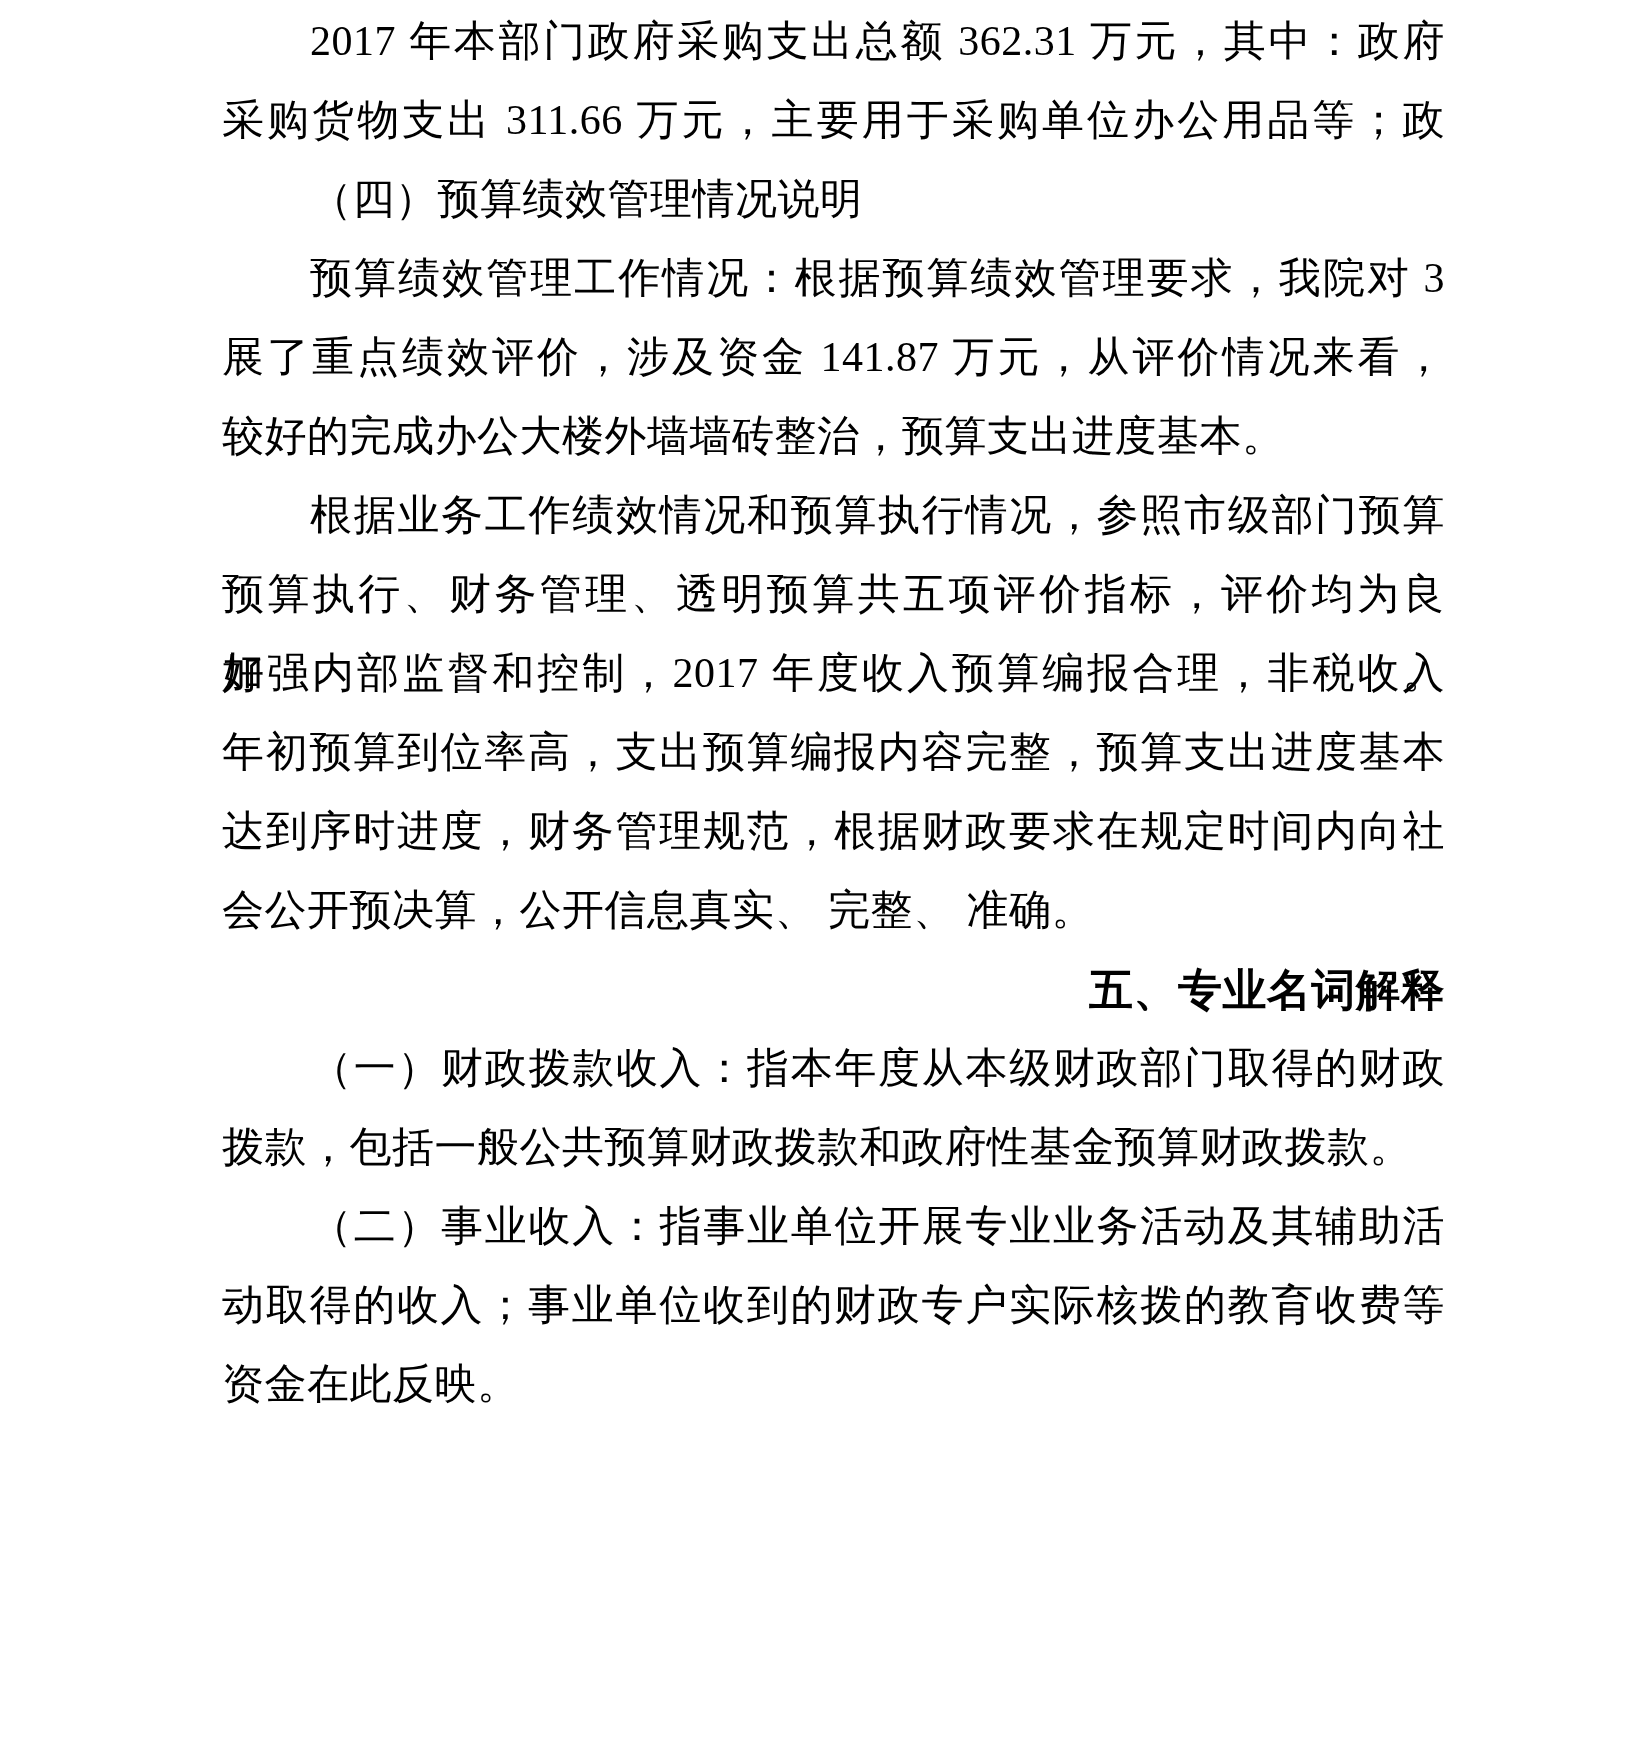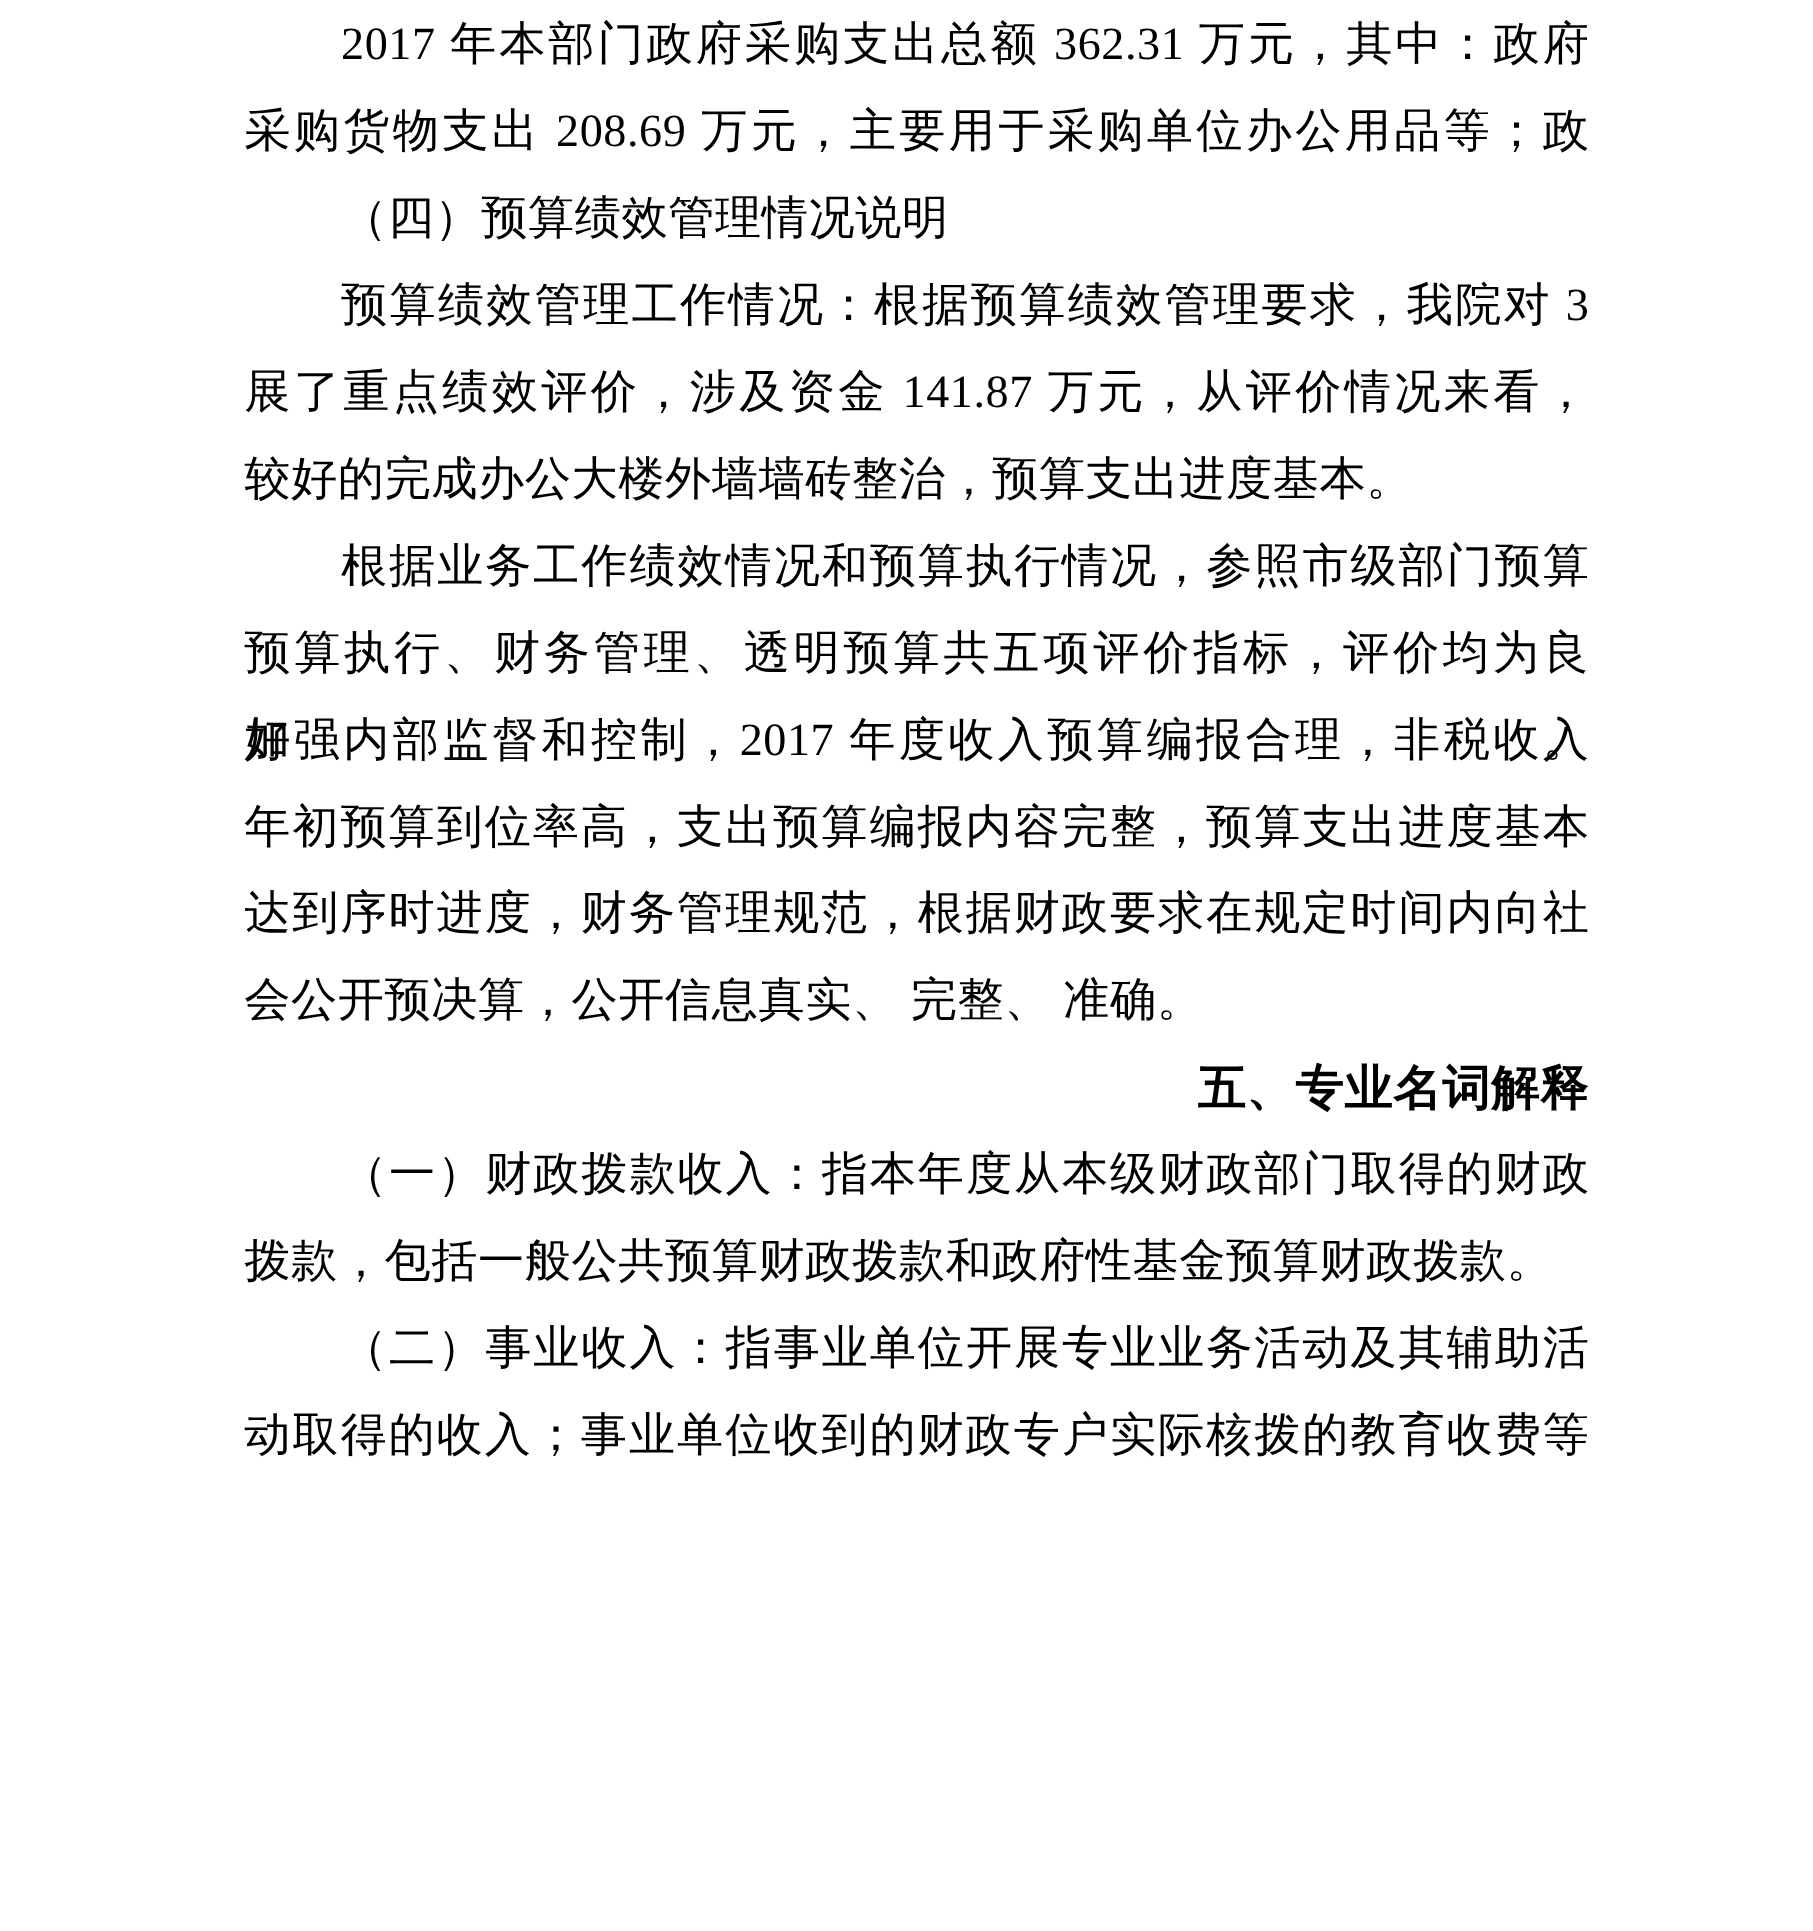--- a/index.html
+++ b/index.html
@@ -56,21 +56,21 @@
     font-size: 42px;
   }
 </style>
 </head>
 <body>
 
 <div class="page">
   <div class="content">
       <div class="paragraph body">
         <div class="line indent fill">2017 年本部门政府采购支出总额 362.31 万元，其中：政府</div>
-        <div class="line fill">采购货物支出 208.69 万元，主要用于采购单位办公用品等；政</div>
+        <div class="line fill">采购货物支出 311.66 万元，主要用于采购单位办公用品等；政</div>
       </div>
       <div class="paragraph subheading">
         <div class="line indent">（四）预算绩效管理情况说明</div>
       </div>
       <div class="paragraph body">
         <div class="line indent fill">预算绩效管理工作情况：根据预算绩效管理要求，我院对 3</div>
         <div class="line fill">展了重点绩效评价，涉及资金 141.87 万元，从评价情况来看，</div>
         <div class="line">较好的完成办公大楼外墙墙砖整治，预算支出进度基本。</div>
       </div>
       <div class="paragraph body">
@@ -84,15 +84,16 @@
       <div class="paragraph heading">
         <div class="line indent">五、专业名词解释</div>
       </div>
       <div class="paragraph body">
         <div class="line indent fill">（一）财政拨款收入：指本年度从本级财政部门取得的财政</div>
         <div class="line">拨款，包括一般公共预算财政拨款和政府性基金预算财政拨款。</div>
       </div>
       <div class="paragraph body">
         <div class="line indent fill">（二）事业收入：指事业单位开展专业业务活动及其辅助活</div>
         <div class="line fill">动取得的收入；事业单位收到的财政专户实际核拨的教育收费等</div>
+        <div class="line">资金在此反映。</div>
       </div>
     </div>
 </div>
 
 </body></html>

